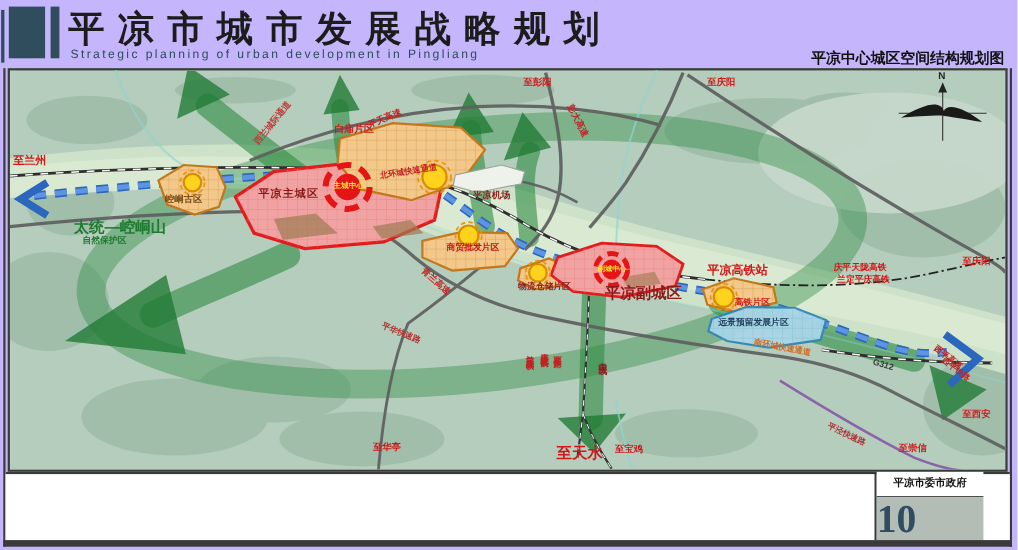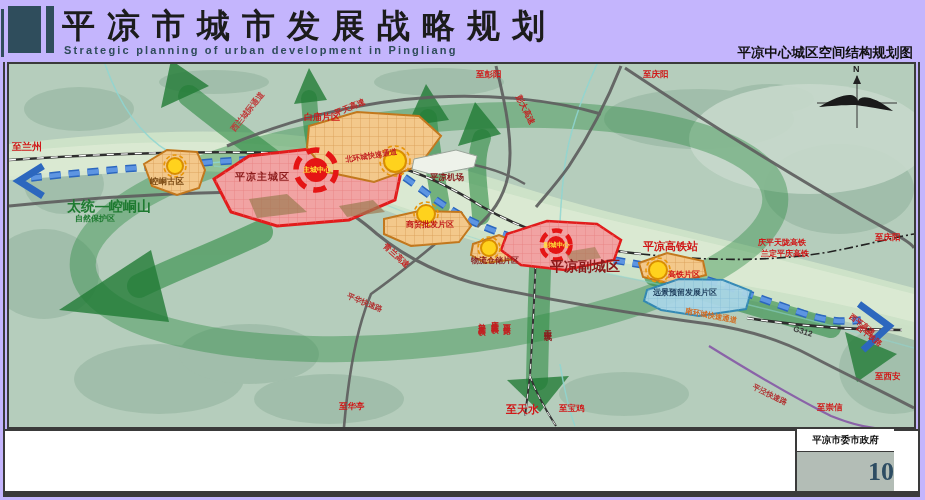--- a/index.html
+++ b/index.html
@@ -5,39 +5,39 @@
   html,body{margin:0;padding:0;background:#fff;}
   #page{position:relative;width:925px;height:500px;background:#c4b5fd;overflow:hidden;
         font-family:"Liberation Sans",sans-serif;}
   .abs{position:absolute;}
   
   #hdr-edge{left:1px;top:9px;width:3px;height:48px;background:#2f4d5c;}
   #hdr-logo{left:8px;top:6px;width:33px;height:47px;background:#2f4d5c;}
   #hdr-bar{left:46px;top:6px;width:8px;height:47px;background:#2f4d5c;}
   #hdr-title{left:62px;top:4px;font-family:"Liberation Serif",serif;font-weight:bold;
              font-size:33px;letter-spacing:12px;color:#1c1c1c;white-space:nowrap;}
-  #hdr-sub{left:64px;top:44px;font-weight:bold;font-size:11px;letter-spacing:2.2px;color:#2e4b59;white-space:nowrap;}
+  #hdr-sub{left:64px;top:44px;font-weight:normal;font-size:11px;letter-spacing:2.2px;color:#2e4b59;white-space:nowrap;}
   #hdr-right{right:12px;top:44px;font-weight:bold;font-size:13.5px;color:#111;white-space:nowrap;}
   
   #frame-l{left:3px;top:62px;width:2px;height:435px;background:#3a3a3a;}
   #frame-r{left:918px;top:62px;width:2px;height:435px;background:#3a3a3a;}
   #bottom-bar{left:3px;top:491px;width:917px;height:6px;background:#3a3a3a;}
   
   #map{left:7px;top:62px;width:909px;height:367px;border:2px solid #3a3a3a;box-sizing:border-box;
        background:#b5cdbc;overflow:hidden;}
   .lbl{position:absolute;font-weight:bold;white-space:nowrap;line-height:1;transform-origin:center center;}
   .vtext{writing-mode:vertical-rl;text-orientation:upright;letter-spacing:1px;}
   
   #footer{left:5px;top:429px;width:913px;height:62px;border-top:2px solid #3a3a3a;background:#fff;}
   #foot-caption{left:55px;top:441px;font-size:21px;font-weight:bold;letter-spacing:2px;color:#0d0d0d;}
   #foot-box{left:795px;top:429px;width:99px;height:62px;border-left:2px solid #3a3a3a;box-sizing:border-box;}
   #foot-org{height:22px;line-height:22px;text-align:center;font-size:9.5px;font-weight:bold;color:#111;
             border-bottom:1.5px solid #3a3a3a;background:#fff;}
-  #foot-num{height:40px;line-height:40px;text-align:right;background:#b3bdb6;
-            font-family:"Liberation Serif",serif;font-weight:bold;font-size:26px;color:#2e4d63;}
+  #foot-num{height:40px;line-height:40px;text-align:left;background:#b3bdb6;
+            font-family:"Liberation Serif",serif;font-weight:bold;font-size:36px;color:#2e4d63;}
 </style>
 </head>
 <body>
 
 <div id="page">
 
   <div class="abs" id="hdr-edge"></div>
   <div class="abs" id="hdr-logo"></div>
   <div class="abs" id="hdr-bar"></div>
   <div class="abs" id="hdr-title">平凉市城市发展战略规划</div>
@@ -238,21 +238,21 @@
     <div class="lbl" style="left:749px;top:175px;font-size:8px;color:#d01818">庆平天陇高铁</div>
     <div class="lbl" style="left:752px;top:186px;font-size:8px;color:#d01818">兰定平庆高铁</div>
     <div class="lbl" style="left:866px;top:169px;font-size:8.5px;color:#d01818">至庆阳</div>
     <div class="lbl" style="left:676px;top:248px;font-size:7.5px;color:#d2691e;transform:rotate(11deg)">南环城快速通道</div>
     <div class="lbl" style="left:784px;top:264px;font-size:8px;color:#3c3c3c;transform:rotate(17deg)">G312</div>
     <div class="lbl" style="left:838px;top:257px;font-size:7.5px;color:#c22222;transform:rotate(37deg)">西平高速</div>
     <div class="lbl" style="left:845px;top:268px;font-size:7.5px;color:#c22222;transform:rotate(37deg)">西平铁路</div>
     <div class="lbl" style="left:866px;top:308px;font-size:8.5px;color:#d01818">至西安</div>
     <div class="lbl" style="left:742px;top:327px;font-size:7.5px;color:#b03030;transform:rotate(26deg)">平泾快速路</div>
     <div class="lbl" style="left:808px;top:339px;font-size:8.5px;color:#d01818">至崇信</div>
-    <div class="lbl" style="left:497px;top:340px;font-size:11px;color:#d01818">至天水</div>
+    <div class="lbl" style="left:497px;top:340px;font-size:14px;color:#d01818">至天水</div>
     <div class="lbl" style="left:550px;top:340px;font-size:8.5px;color:#d01818">至宝鸡</div>
     <div class="lbl" style="left:330px;top:338px;font-size:8.5px;color:#d01818">至华亭</div>
     <div class="lbl vtext" style="left:534px;top:259px;font-size:8px;color:#8b2020">宝中二线</div>
     <div class="lbl vtext" style="left:494px;top:254px;font-size:7.5px;color:#c22222">西平铁路</div>
     <div class="lbl vtext" style="left:482px;top:251px;font-size:7.5px;color:#c22222">庆平天陇高铁</div>
     <div class="lbl vtext" style="left:469px;top:253px;font-size:7.5px;color:#c22222">兰定平庆高铁</div>
     <div class="lbl" style="left:337px;top:235px;font-size:7.5px;color:#b03030;transform:rotate(22deg)">平华快速路</div>
     <div class="lbl" style="left:371px;top:188px;font-size:8px;color:#c22222;transform:rotate(42deg)">青兰高速</div>
   </div>
 

